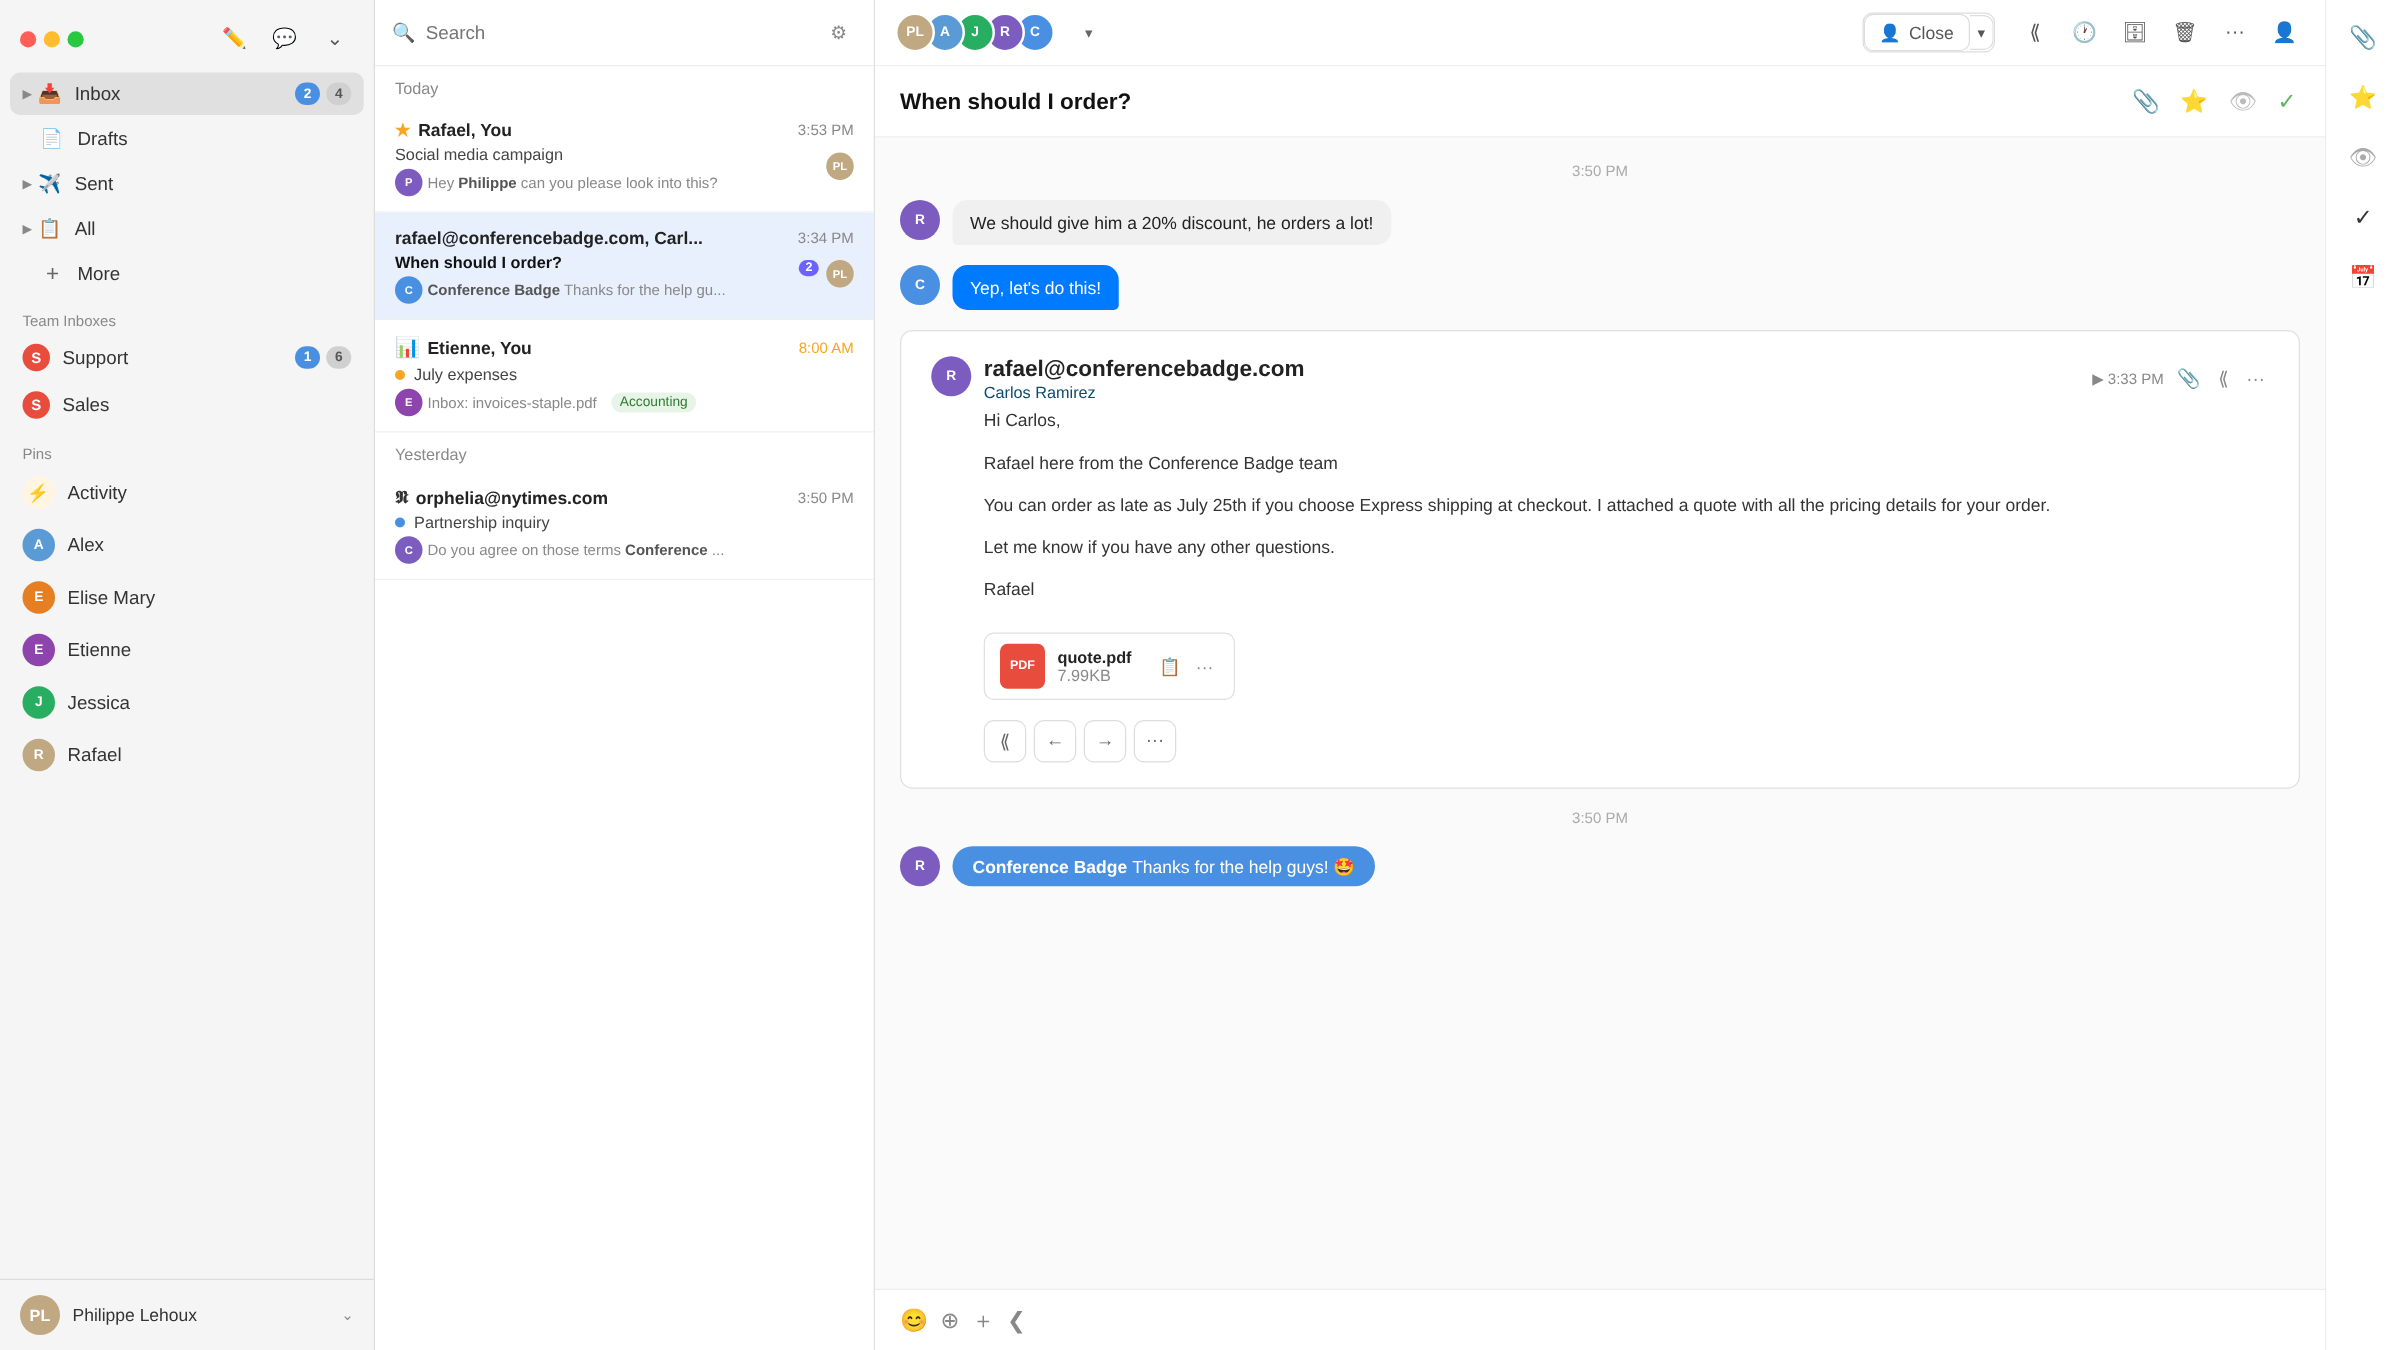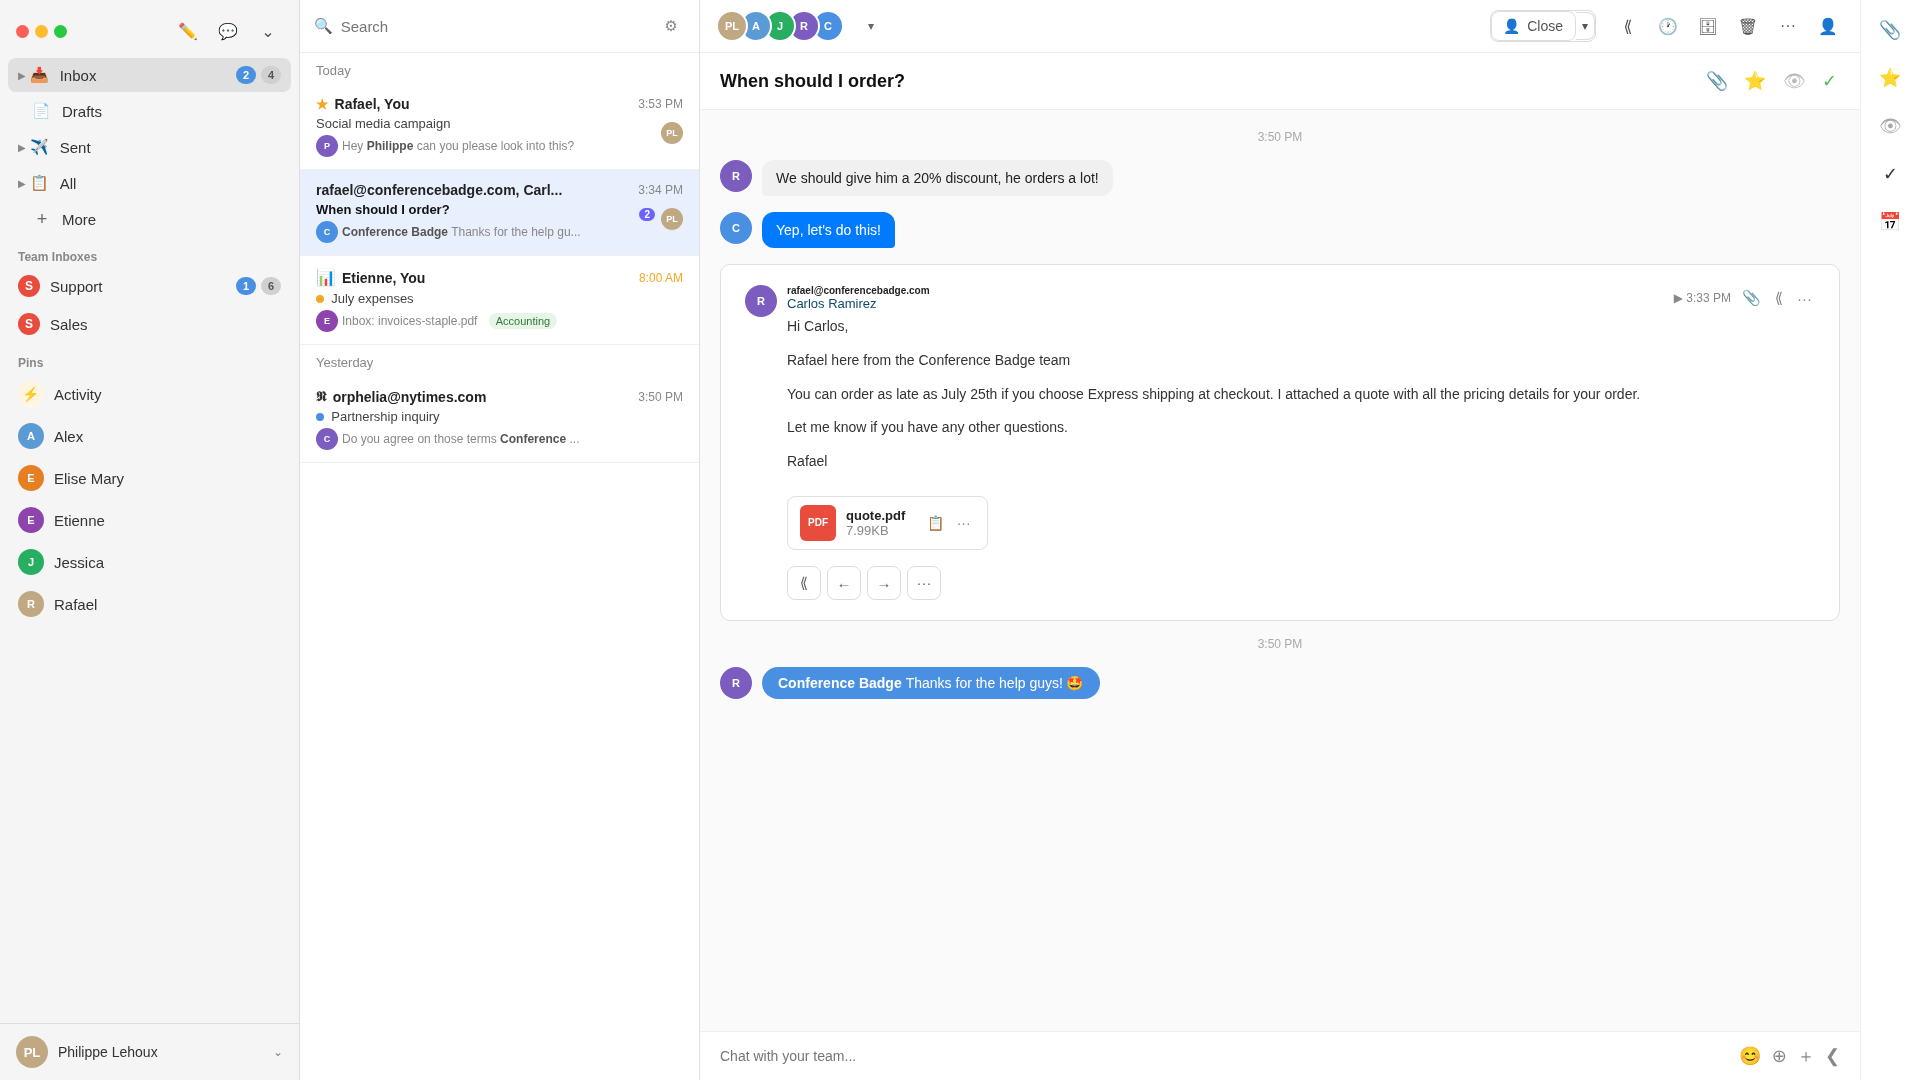--- a/index.html
+++ b/index.html
@@ -77,21 +77,21 @@
       display: flex; align-items: center; justify-content: center;
       font-size: 11px; font-weight: 600;
       padding: 0 5px;
     }
     .badge-blue { background: #4a90e2; color: white; }
     .badge-gray { background: #d0d0d0; color: #555; }
     .nav-expand { color: #888; font-size: 10px; margin-right: 4px; }
 
     .section-label {
       font-size: 12px;
-      font-weight: 700;
+      font-weight: 400;
       color: #888;
       padding: 12px 10px 4px 10px;
       text-transform: none;
     }
     .team-inbox-item {
       display: flex;
       align-items: center;
       padding: 7px 10px;
       border-radius: 8px;
       cursor: pointer;
@@ -389,21 +389,21 @@
 
     
     .email-card {
       background: white;
       border: 1px solid #e0e0e0;
       border-radius: 10px;
       padding: 20px 24px;
       margin: 0 0;
       position: relative;
     }
-    .email-sender-name { font-size: 10px; font-weight: 700; color: #222; }
+    .email-sender-name { font-size: 18px; font-weight: 700; color: #222; }
     .email-sender-to { font-size: 13px; color: #0c4a6e; }
     .email-action-btn {
       border: none; background: transparent;
       cursor: pointer;
       font-size: 15px; color: #888;
       padding: 3px;
     }
     .email-body { font-size: 14px; color: #333; line-height: 1.7; }
     .email-body p { margin-bottom: 10px; }
     .email-attachment {
@@ -812,21 +812,20 @@
       <div>
         <span class="cb-bubble">
           <span class="cb-bold">Conference Badge</span>
           <span> Thanks for the help guys! 🤩</span>
         </span>
       </div>
     </div>
   </div>
 
   <div class="chat-input-area">
-    <input class="chat-input" type="text" placeholder="Chat with your team..." style="">
     <button class="input-icon-btn">😊</button>
     <button class="input-icon-btn">⊕</button>
     <button class="input-icon-btn">＋</button>
     <button class="input-icon-btn">❮</button>
   </div>
 </div>
 
 <div class="right-sidebar">
   <button class="right-sidebar-btn">📎</button>
   <button class="right-sidebar-btn">⭐</button>

